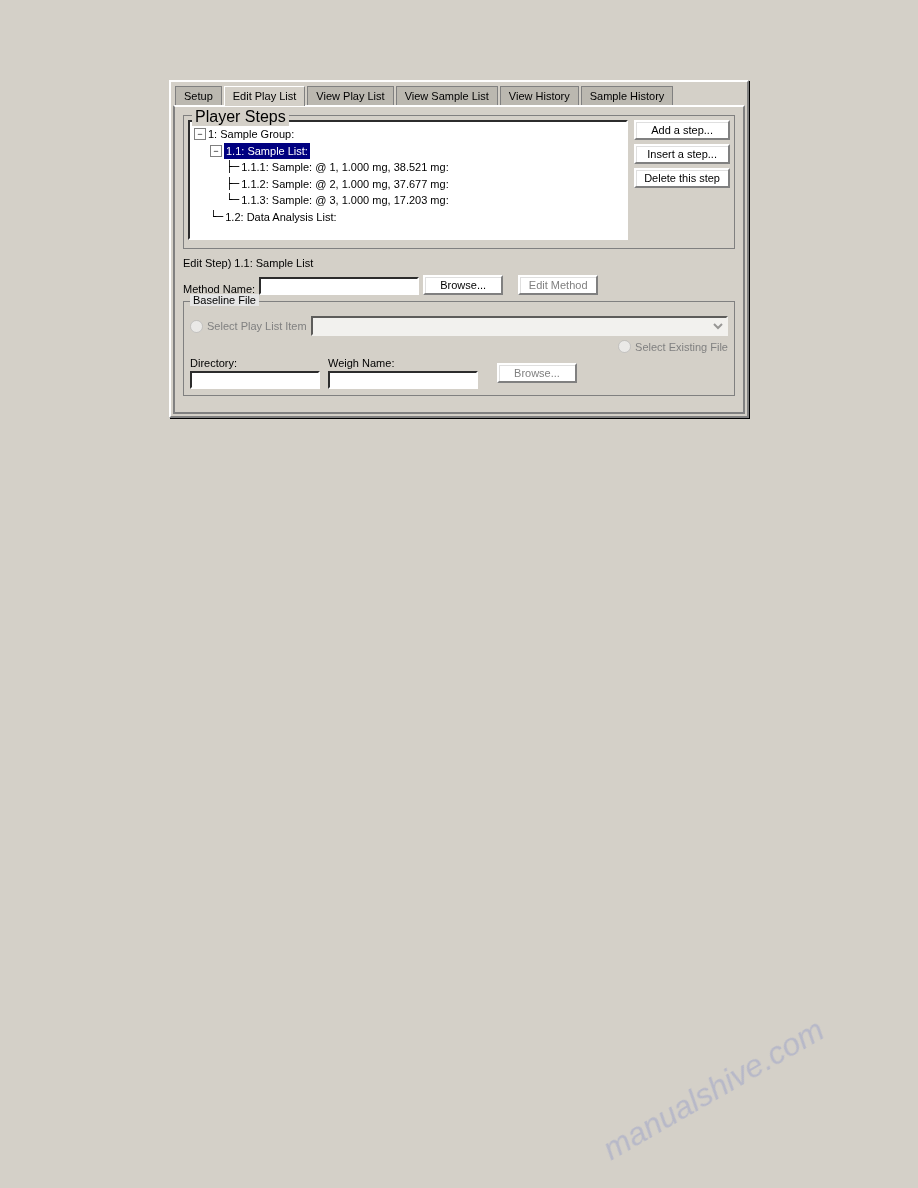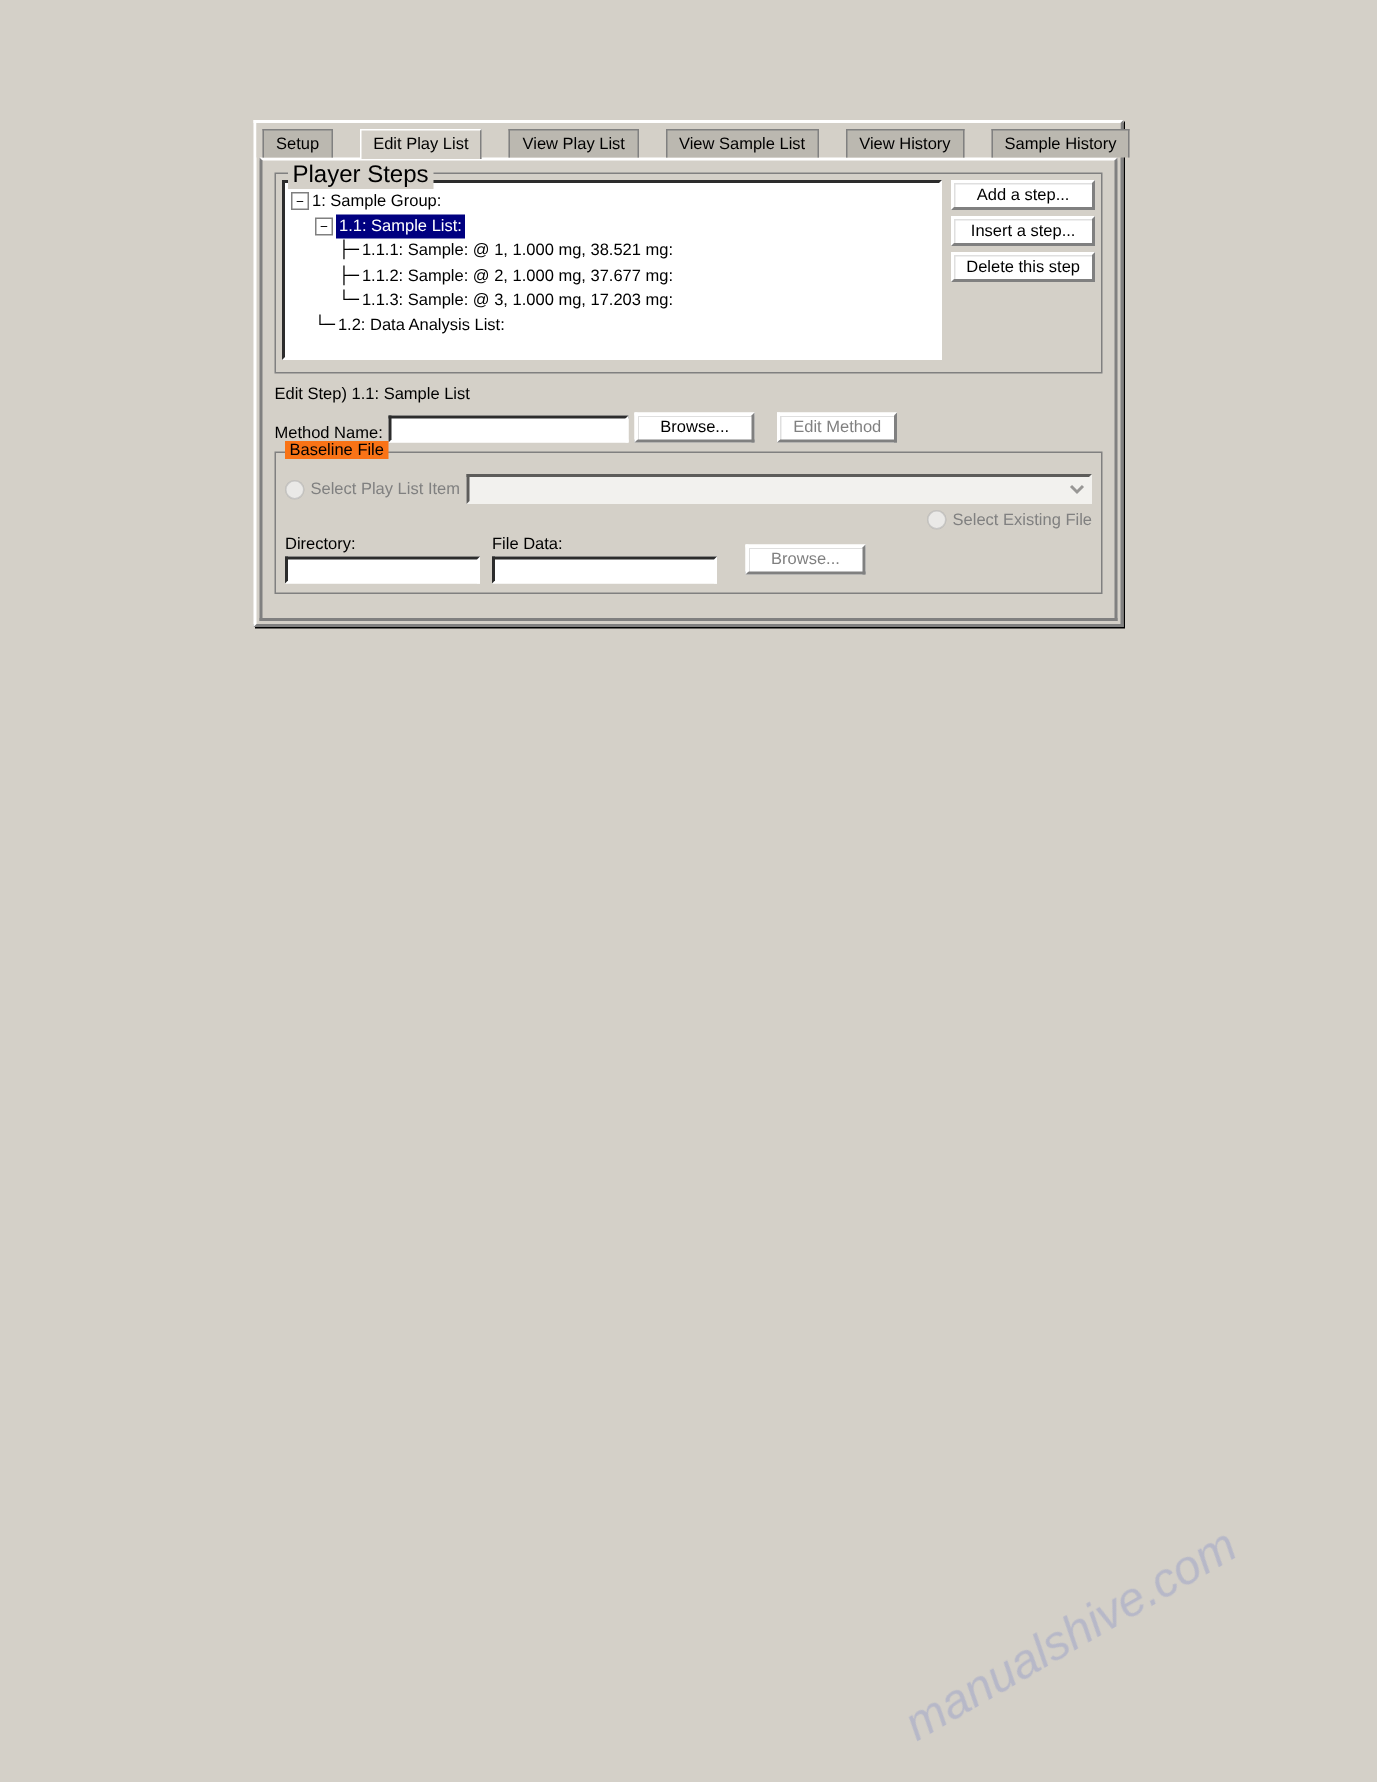--- a/index.html
+++ b/index.html
@@ -21,21 +21,21 @@
       border-bottom-color: #808080;
       box-shadow: 1px 1px 0 #000;
     }
 
     
     .tab-bar {
       display: flex;
       align-items: flex-end;
       padding: 4px 4px 0 4px;
       background: #d4d0c8;
-      gap: 18px;
+      gap: 2px;
     }
 
     .tab {
       padding: 3px 8px;
       background: #d4d0c8;
       border: 1px solid #808080;
       border-bottom: none;
       cursor: pointer;
       font-size: 11px;
       position: relative;
@@ -173,21 +173,21 @@
       border: 1px solid #808080;
       position: relative;
       padding: 14px 6px 6px 6px;
       margin-bottom: 8px;
     }
 
     .baseline-group-label {
       position: absolute;
       top: -8px;
       left: 6px;
-      background: #f97316;
+      background: #e5e5e5;
       padding: 0 3px;
       font-size: 11px;
     }
 
     .radio-row {
       display: flex;
       align-items: center;
       gap: 4px;
       margin-bottom: 4px;
       justify-content: flex-end;
@@ -362,21 +362,21 @@
         <input type="radio" name="baseline-option" id="select-existing" disabled="" style="">
         <label for="select-existing" style="color:#808080;">Select Existing File</label>
       </div>
 
       <div class="dir-row">
         <div class="dir-col">
           <span class="form-label">Directory:</span>
           <input type="text" class="text-input" style="width: 130px;" disabled="">
         </div>
         <div class="dir-col">
-          <span class="form-label">File Data:</span>
+          <span class="form-label">Weigh Name:</span>
           <input type="text" class="text-input" style="width: 150px;" disabled="">
         </div>
         <div style="display:flex; align-items:flex-end;">
           <button class="btn disabled" disabled="">Browse...</button>
         </div>
       </div>
     </div>
 
 
   </div>

